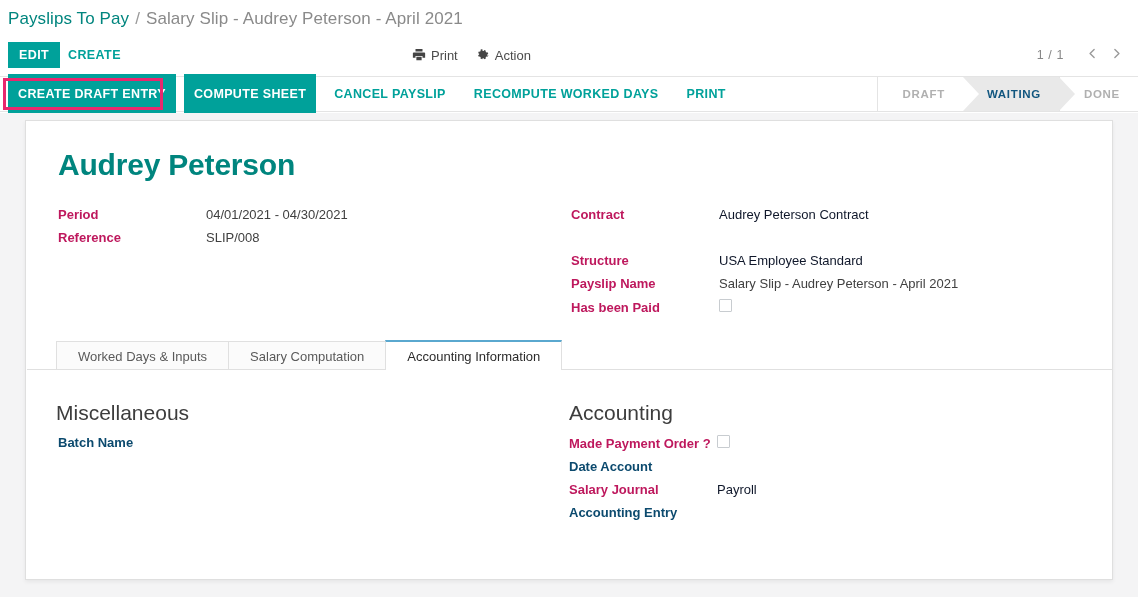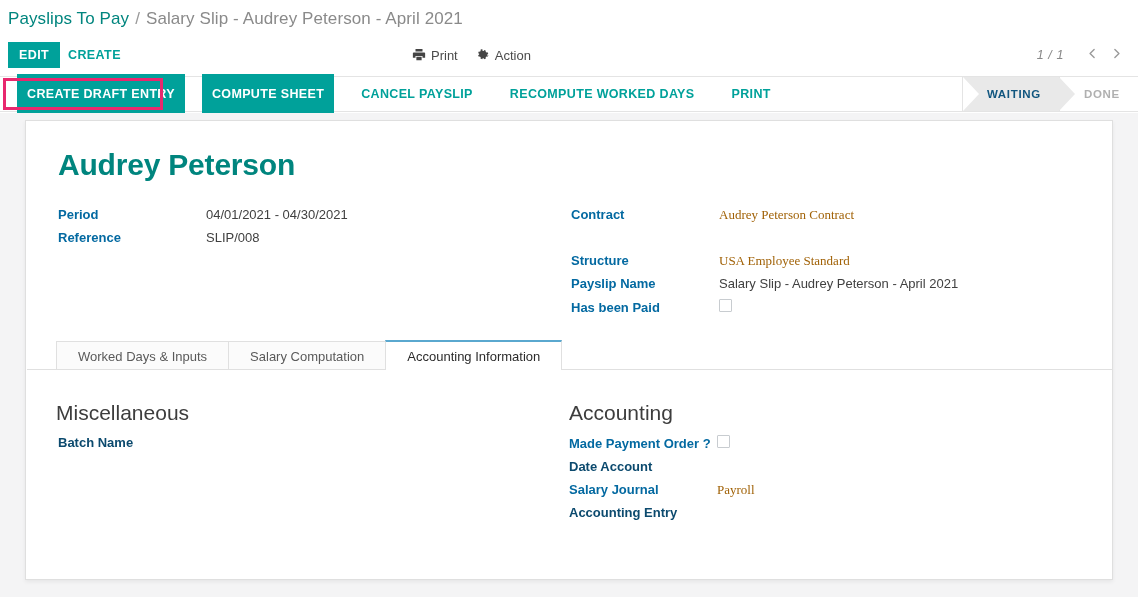--- a/index.html
+++ b/index.html
@@ -83,21 +83,20 @@
     color: #4b4b4b;
     font-size: 13px;
     cursor: pointer;
   }
   .cog-item svg { display: block; }
 
   .pager {
     position: absolute; right: 10px; top: 4px;
     display: flex; align-items: center; gap: 0;
     height: 26px;
-    font-style: italic;
   }
   .pager-count {
     color: #888888;
     font-size: 12.5px;
     letter-spacing: .6px;
     margin-right: 16px;
   }
   .pager-btn {
     width: 24px; height: 24px;
     display: flex; align-items: center; justify-content: center;
@@ -117,21 +116,21 @@
   }
   .sb-buttons {
     position: absolute; left: 0; top: 0;
     height: 34px;
     display: flex; align-items: center;
   }
   .sb-btn {
     height: 40px;
     display: flex; align-items: center;
     padding: 0 10px;
-    margin-left: 17px;
+    margin-left: 8px;
     font-size: 12.5px;
     font-weight: bold;
     letter-spacing: .35px;
     border: none;
     background: transparent;
     color: #00a19a;
     cursor: pointer;
     white-space: nowrap;
   }
   .sb-btn.primary {
@@ -227,34 +226,33 @@
 
   
   .fld {
     position: absolute;
     display: flex;
     align-items: baseline;
     font-size: 13px;
   }
   .fld .lbl {
     font-weight: bold;
-    color: #0369a1;
+    color: #be185d;
     width: 148px;
     flex: 0 0 148px;
   }
   .fld .lbl.muted {
     color: #0c4a6e;
   }
   .fld .val {
     color: #404040;
   }
   .fld .val.link {
-    color: #a16207;
-    cursor: pointer;
-    font-family: Liberation Serif, serif;
+    color: #0f172a;
+    cursor: pointer;
   }
   .cbx {
     display: inline-block;
     width: 13px; height: 13px;
     border: 1px solid #c8ccd0;
     background: #ffffff;
     border-radius: 1px;
     cursor: pointer;
     vertical-align: -2px;
   }
@@ -362,20 +360,21 @@
       <button class="sb-btn primary">CREATE DRAFT ENTRY</button>
       <button class="sb-btn primary">COMPUTE SHEET</button>
       <button class="sb-btn">CANCEL PAYSLIP</button>
       <button class="sb-btn">RECOMPUTE WORKED DAYS</button>
       <button class="sb-btn">PRINT</button>
     </div>
 
     <div class="annot-box"></div>
 
     <div class="stages">
+      <div class="stage">DRAFT</div>
       <div class="stage active">WAITING</div>
       <div class="stage post">DONE</div>
     </div>
   </div>
 
   <div class="sheet-bg"></div>
 
   <div class="sheet">
 
     <div class="record-title">Audrey Peterson</div>

